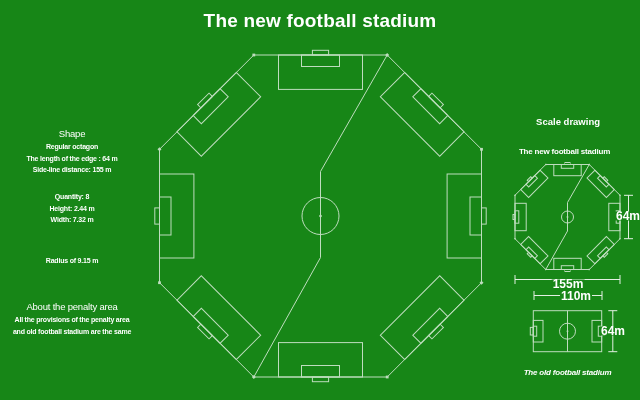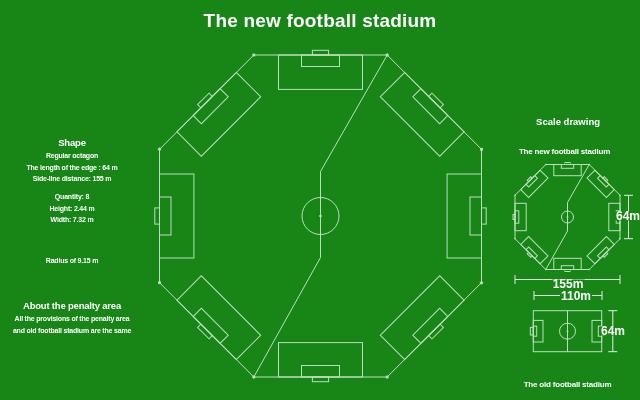--- a/index.html
+++ b/index.html
@@ -20,33 +20,33 @@
   .title{
     position:absolute;top:10px;left:0;width:640px;
     text-align:center;font-size:19px;line-height:22px;font-weight:bold;
     letter-spacing:0.2px;
   }
   svg.diagram{position:absolute;left:0;top:0;width:640px;height:400px;}
   svg .ln{fill:none;stroke:var(--line);stroke-width:1;}
   svg .dm{fill:none;stroke:var(--dim);stroke-width:1;}
   svg .dot{fill:var(--line);stroke:none;}
   .panel-left{position:absolute;left:0;width:144px;text-align:center;}
-  .panel-left .h{font-size:9.5px;line-height:14px;font-weight:bold;letter-spacing:-0.2px;margin-top:9px;}
+  .panel-left .h{font-size:9.5px;line-height:14px;font-weight:normal;letter-spacing:-0.2px;}
   .panel-left .ln{font-size:7px;line-height:11.5px;font-weight:bold;letter-spacing:-0.2px;}
-  .s1{top:127px;} .s2{top:191px;} .s3{top:255px;} .s4{top:290px;}
+  .s1{top:127px;} .s2{top:191px;} .s3{top:255px;} .s4{top:300px;}
   .scale-heading{
     position:absolute;top:116px;left:480px;width:120px;text-align:right;
     font-size:9.5px;line-height:12px;font-weight:bold;
   }
   .caption{
     position:absolute;width:115px;text-align:center;
     font-size:8px;line-height:10px;font-weight:bold;letter-spacing:-0.2px;
   }
   .cap-new{top:147px;left:507px;}
-  .cap-old{top:380px;left:510px;}
+  .cap-old{top:368px;left:510px;font-style:italic;}
   .dimlabel{
     position:absolute;transform:translate(-50%,-50%);
     background:var(--bg);padding:0 1px;
     font-size:12px;font-weight:bold;line-height:9px;white-space:nowrap;
   }
   .dl-edge{left:628px;top:216px;}
   .dl-155{left:568px;top:284px;}
   .dl-110{left:568px;top:296px;margin-left:8px;}
   .dl-old{left:613px;top:331px;}
 </style>

